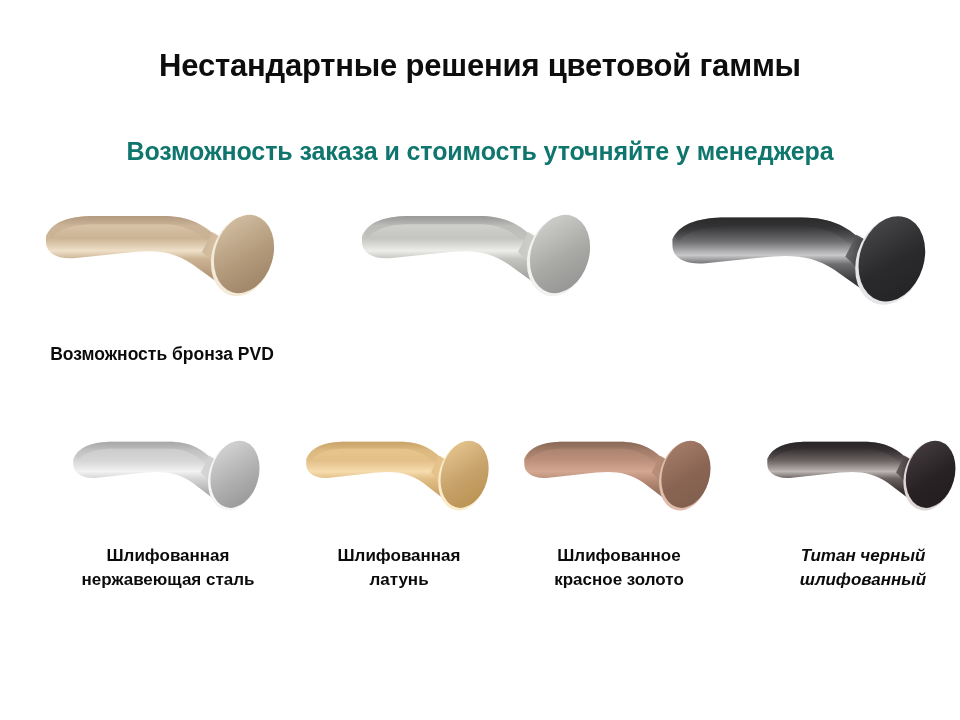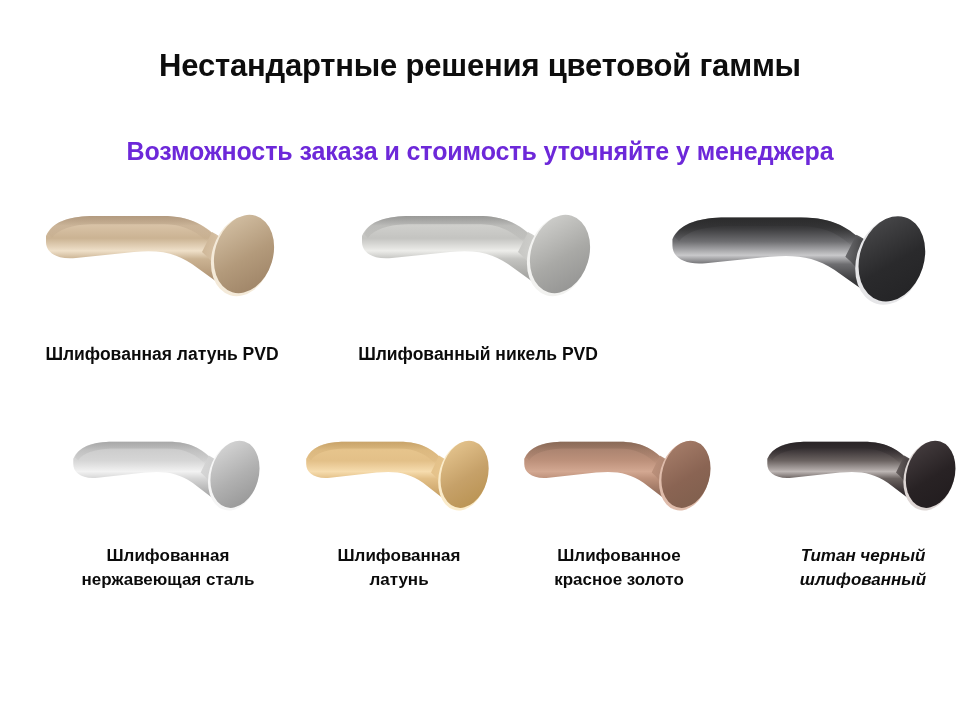--- a/index.html
+++ b/index.html
@@ -22,21 +22,21 @@
     color:#0d0d0d;
     letter-spacing:-0.2px;
     white-space:nowrap;
   }
   .subtitle{
     position:absolute;
     left:0;right:0;top:137px;
     text-align:center;
     font-size:25px;
     font-weight:bold;
-    color:#6d28d9;
+    color:#0f766e;
     letter-spacing:-0.1px;
     white-space:nowrap;
   }
 
   .row{position:absolute;left:0;right:0;}
   .row-1{top:200px;height:205px;}
   .row-2{top:428px;height:185px;margin-left:48px;}
 
   .cell{position:absolute;top:0;}
 
@@ -109,21 +109,21 @@
   <path d="M6,34 C12,21 27,17 48,16 L120,16 C148,16 162,25 175,38
            L168,44 C154,31 142,24 118,24 L50,24 C30,25 16,29 10,38 Z" fill="url(#shade-h0)"></path>
 
   <path d="M170,32 C186,40 196,54 204,68 L188,92 C180,76 172,62 160,52 Z" fill="url(#neck-h0)" opacity="0.95"></path>
 
   <ellipse cx="200" cy="56" rx="30" ry="41" transform="rotate(17 200 56)" fill="#f4ead9"></ellipse>
 
   <ellipse cx="202" cy="54" rx="29" ry="40" transform="rotate(17 202 54)" fill="url(#cap-h0)"></ellipse>
 </svg>
         </div>
-      <div class="caption" style="top:142px;">Шлифованная латунь PVD</div>
+      <div class="caption" style="top:142px;">Возможность бронза PVD</div>
     </div>
 
     <div class="cell" style="left:358px;width:240px;">
       <div class="handle-wrap" style="height:112px;">
 <svg viewBox="0 0 240 112" preserveAspectRatio="none" xmlns="http://www.w3.org/2000/svg">
   <defs>
     <linearGradient id="body-h1" x1="0" y1="0" x2="0" y2="1">
       <stop offset="0.00" stop-color="#9a9a98"></stop>
       <stop offset="0.13" stop-color="#cfcfcc"></stop>
       <stop offset="0.30" stop-color="#c4c4c1"></stop>
@@ -162,21 +162,20 @@
   <path d="M6,34 C12,21 27,17 48,16 L120,16 C148,16 162,25 175,38
            L168,44 C154,31 142,24 118,24 L50,24 C30,25 16,29 10,38 Z" fill="url(#shade-h1)"></path>
 
   <path d="M170,32 C186,40 196,54 204,68 L188,92 C180,76 172,62 160,52 Z" fill="url(#neck-h1)" opacity="0.95"></path>
 
   <ellipse cx="200" cy="56" rx="30" ry="41" transform="rotate(17 200 56)" fill="#f2f2f0"></ellipse>
 
   <ellipse cx="202" cy="54" rx="29" ry="40" transform="rotate(17 202 54)" fill="url(#cap-h1)"></ellipse>
 </svg>
         </div>
-      <div class="caption" style="top:142px;">Шлифованный никель PVD</div>
     </div>
 
     <div class="cell" style="left:668px;width:266px;">
       <div class="handle-wrap" style="height:122px;">
 <svg viewBox="0 0 240 112" preserveAspectRatio="none" xmlns="http://www.w3.org/2000/svg">
   <defs>
     <linearGradient id="body-h2" x1="0" y1="0" x2="0" y2="1">
       <stop offset="0.00" stop-color="#2b2b2c"></stop>
       <stop offset="0.13" stop-color="#3a3a3c"></stop>
       <stop offset="0.30" stop-color="#6e6e71"></stop>

